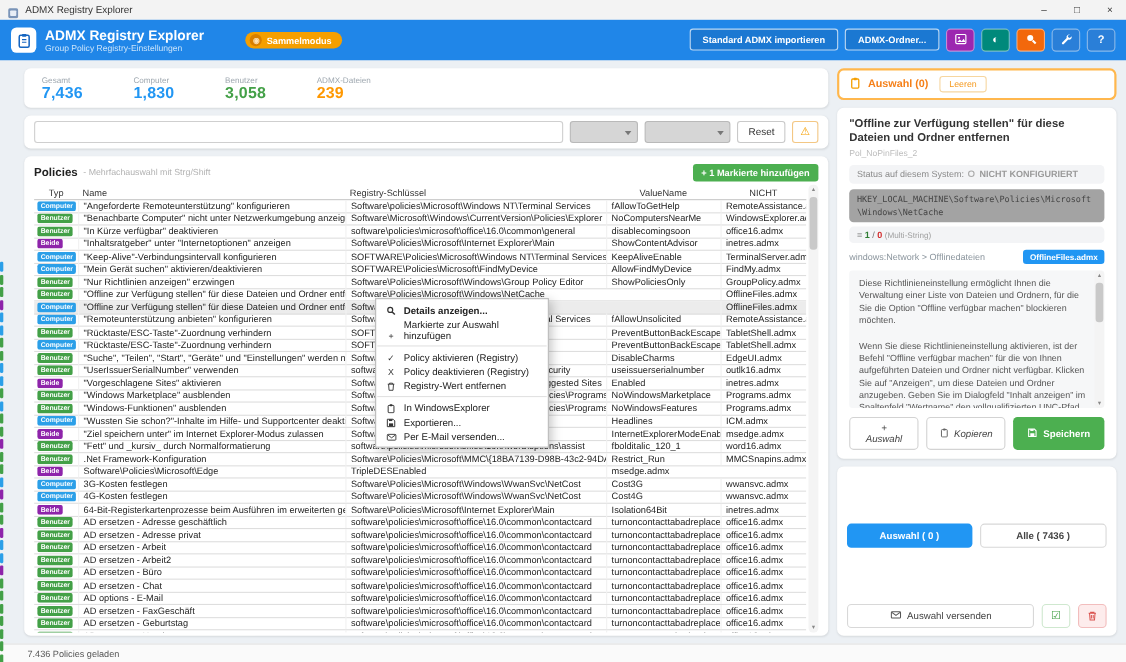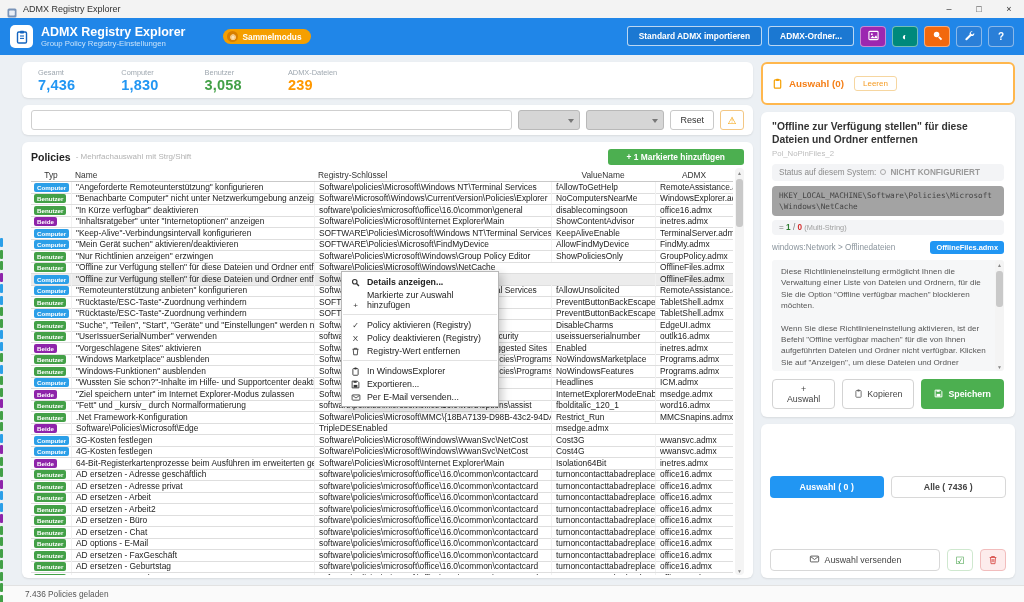--- a/index.html
+++ b/index.html
@@ -40,21 +40,21 @@
   .fselect { width:62px; height:20px; background:#d6d6d6; border:1px solid #b9b9b9; border-radius:3px; position:relative; }
   .fselect.wide { width:78px; }
   .chev { position:absolute; right:5px; top:8px; width:0; height:0; border-left:3px solid transparent; border-right:3px solid transparent; border-top:4px solid #777; }
   .reset-btn { height:20px; padding:0 9px; border:1px solid #c9c9c9; background:#fff; border-radius:3px; font-size:9px; color:#333; }
   .warn-btn { height:20px; width:24px; border:1px solid #f3c784; background:#fff; border-radius:3px; color:#f59f00; font-size:10px; display:flex; align-items:center; justify-content:center; }
 
   .policies-card { flex:1; display:flex; flex-direction:column; padding:5px 9px 3px; min-height:0; }
   .pol-head { display:flex; align-items:center; height:19px; flex:none; }
   .pol-title { font-size:10.5px; font-weight:bold; color:#222; }
   .pol-hint { font-size:8px; color:#b2b2b2; margin-left:5px; }
-  .add-btn { margin-left:auto; background:#4caf50; color:#fff; font-size:8.4px; font-weight:bold; border:none; border-radius:3px; padding:3px 19px; }
+  .add-btn { margin-left:auto; background:#4caf50; color:#fff; font-size:8.4px; font-weight:bold; border:none; border-radius:3px; padding:3px 8px; }
   .tbl { flex:1; display:flex; min-height:0; margin-top:2px; }
   .tbl-main { flex:1; min-width:0; display:flex; flex-direction:column; }
   .grid-cols { display:grid; grid-template-columns:40px 243px 237px 104px 1fr; }
   .thead { font-size:8.4px; color:#333; border-bottom:1px solid #c9c9c9; height:14px; align-items:center; flex:none; }
   .th { padding:0 4px; text-align:center; white-space:nowrap; overflow:hidden; }
   .th.l { text-align:left; }
   .tbody { flex:1; overflow:hidden; }
   .trow { height:11.5px; align-items:center; border-bottom:1px solid #dedede; font-size:8.4px; color:#222; }
   .trow.sel { background:#ececec; }
   .td { padding:0 4px; white-space:nowrap; overflow:hidden; line-height:11px; }
@@ -63,41 +63,41 @@
   .badge { font-size:6.2px; font-weight:bold; color:#fff; padding:1px 3px; border-radius:2px; line-height:1.15; }
   .b-comp { background:#2b9fe8; } .b-user { background:#43a047; } .b-both { background:#8e24aa; }
 
   .vscroll { width:9px; display:flex; flex-direction:column; background:#f4f4f4; border-radius:4px; margin-left:2px; flex:none; }
   .vs-arrow { height:9px; display:flex; align-items:center; justify-content:center; color:#888; font-size:5px; background:transparent; border:none; }
   .vs-track { flex:1; position:relative; }
   .vs-thumb { position:absolute; top:2px; left:1px; right:1px; height:48px; background:#c9c9c9; border-radius:3px; }
 
   
   .right { width:254px; flex:none; display:flex; flex-direction:column; gap:7px; }
-  .sel-card { border:2px solid #ffb74d; border-radius:6px; background:#fff; display:flex; align-items:center; gap:6px; padding:5px 9px; height:43px; flex:none; color:#f59f00; }
+  .sel-card { border:2px solid #ffb74d; border-radius:6px; background:#fff; display:flex; align-items:center; gap:6px; padding:5px 9px; height:29px; flex:none; color:#f59f00; }
   .sel-title { font-size:9.8px; font-weight:bold; color:#f57f17; }
   .leeren-btn { border:1px solid #f6d6a0; background:#fff; color:#f59b22; font-size:8px; border-radius:3px; padding:2px 8px; margin-left:4px; }
 
   .detail-card { flex:1; padding:9px 11px 8px; display:flex; flex-direction:column; min-height:0; }
   .d-title { font-size:10.3px; font-weight:bold; color:#333; line-height:1.25; }
   .d-id { font-size:7.8px; color:#bdbdbd; margin:2px 0 6px; }
   .d-status { background:#f3f4f6; border-radius:4px; padding:4px 7px; font-size:8.2px; color:#8a8a8a; display:flex; gap:4px; align-items:center; flex:none; }
   .circ { width:6px; height:6px; border:1px solid #aaa; border-radius:50%; display:inline-block; flex:none; }
   .d-status b { color:#9a9a9a; }
   .d-path { background:#a3a3a3; border-radius:4px; padding:4px 7px; margin-top:5px; font-family:"DejaVu Sans Mono",monospace; font-size:7.7px; color:#444; line-height:1.45; word-break:break-all; flex:none; }
   .d-value { background:#f3f4f6; border-radius:4px; padding:3px 7px; margin-top:4px; font-size:8.2px; color:#777; flex:none; }
   .d-value .on { color:#2e7d32; font-weight:bold; }
   .d-value .off { color:#d32f2f; font-weight:bold; }
   .d-value .vt { color:#a0a0a0; font-size:7.4px; }
   .d-crumb { display:flex; align-items:center; margin-top:6px; font-size:8.2px; color:#8b959d; flex:none; }
   .admx-badge { margin-left:auto; background:#2196f3; color:#fff; font-size:7.4px; font-weight:bold; border-radius:3px; padding:2px 6px; }
   .d-desc { margin-top:6px; flex:1; background:#f6f7f8; border-radius:3px; display:flex; min-height:0; overflow:hidden; }
   .desc-text { flex:1; padding:6px 5px 6px 9px; font-size:8.1px; line-height:1.4; color:#555; white-space:pre-line; overflow:hidden; }
   .d-actions { display:flex; gap:7px; margin-top:8px; flex:none; }
-  .ghost-btn { border:1px solid #d3d3d3; background:#fff; border-radius:4px; font-size:8.8px; color:#444; padding:4px 11px; display:flex; align-items:center; gap:4px; }
+  .ghost-btn { border:1px solid #d3d3d3; background:#fff; border-radius:4px; font-size:8.8px; color:#444; padding:4px 11px; display:flex; align-items:center; gap:4px;font-style:italic; }
   .save-btn { background:#4caf50; border:none; color:#fff; font-weight:bold; font-size:8.8px; border-radius:4px; padding:4px 13px; display:flex; gap:5px; align-items:center; }
 
   .bottom-card { padding:7px 9px; display:flex; flex-direction:column; gap:6px; flex:none; }
   .bc-row { display:flex; gap:7px;margin-top:45px; }
   .tab-sel { flex:1; background:#2196f3; color:#fff; font-size:8.8px; font-weight:bold; border:none; border-radius:4px; padding:5px 0; text-align:center; }
   .tab-all { flex:1; background:#fff; border:1px solid #d8d8d8; color:#444; font-size:8.8px; font-weight:bold; border-radius:4px; padding:5px 0; text-align:center; }
   .send-btn { flex:1; background:#fff; border:1px solid #d8d8d8; border-radius:4px; font-size:8.8px; color:#444; padding:4px 0; display:flex; align-items:center; justify-content:center; gap:5px; }
   .ok-btn { width:26px; border:1px solid #cfe8cf; background:#fff; border-radius:4px; color:#43a047; display:flex; align-items:center; justify-content:center; font-size:10px; }
   .del-btn { width:26px; border:1px solid #f2bdbd; background:#fdecec; border-radius:4px; color:#d9534f; display:flex; align-items:center; justify-content:center; }
 
@@ -218,21 +218,21 @@
         <span class="pol-hint">- Mehrfachauswahl mit Strg/Shift</span>
         <button class="add-btn">+ 1 Markierte hinzufügen</button>
       </div>
       <div class="tbl">
         <div class="tbl-main">
           <div class="thead grid-cols">
             <div class="th">Typ</div>
             <div class="th l">Name</div>
             <div class="th l">Registry-Schlüssel</div>
             <div class="th">ValueName</div>
-            <div class="th">ADMX</div>
+            <div class="th">NICHT</div>
           </div>
           <div class="tbody">
               <div class="trow grid-cols">
                 <div class="td c-typ">
                   <span class="badge b-comp">Computer</span>
                 </div>
                 <div class="td c-name">"Angeforderte Remoteunterstützung" konfigurieren</div>
                 <div class="td c-key">Software\policies\Microsoft\Windows NT\Terminal Services</div>
                 <div class="td c-value">fAllowToGetHelp</div>
                 <div class="td c-admx">RemoteAssistance.admx</div>

